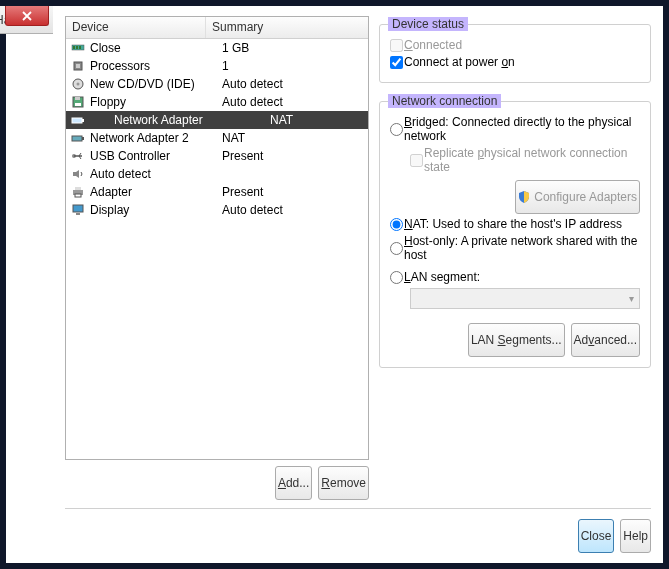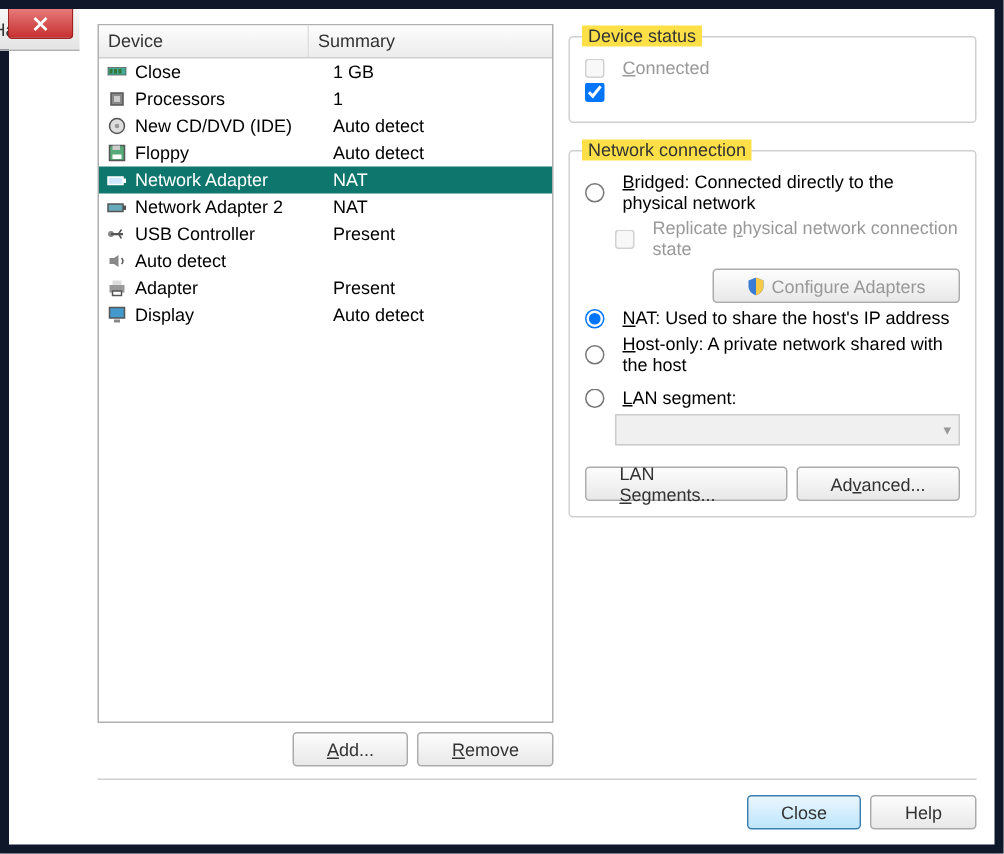--- a/index.html
+++ b/index.html
@@ -11,31 +11,31 @@
 .client { flex: 1; padding: 10px 12px 10px 12px; display: flex; flex-direction: column; }
 .main-row { flex: 1; display: flex; gap: 10px; }
 .left-pane { width: 304px; display: flex; flex-direction: column; }
 .device-list { flex: 1; border: 1px solid #b0b0b0; background: #fff; }
 .list-header { height: 22px; background: linear-gradient(#fdfdfd, #ececec); border-bottom: 1px solid #d0d0d0; display: flex; }
 .list-header div { padding: 3px 6px; color: #333; }
 .col-device { width: 140px; border-right: 1px solid #e0e0e0; }
 .col-summary { flex: 1; }
 .list-body { }
 .row { height: 18px; display: flex; align-items: center; padding-left: 4px; cursor: default; }
-.row.selected { background: #0f766e; color: #fff; }
+.row.selected { background: #404040; color: #fff; gap: 24px; }
 .row .icon { width: 16px; height: 14px; margin-right: 4px; display: flex; align-items: center; justify-content: center; }
 .row .cell-device { width: 132px; white-space: nowrap; overflow: hidden; }
 .row .cell-summary { flex: 1; }
 .left-buttons { display: flex; justify-content: flex-end; gap: 6px; margin-top: 6px; }
-.btn { height: 23px; padding: 0 22px; background: linear-gradient(#fdfdfd, #e8e8e8); border: 1px solid #ababab; border-radius: 3px; cursor: default; display: inline-flex; align-items: center; justify-content: center; color: #333; }
+.btn { height: 34px; padding: 0 2px; background: linear-gradient(#fdfdfd, #e8e8e8); border: 1px solid #ababab; border-radius: 3px; cursor: default; display: inline-flex; align-items: center; justify-content: center; color: #333; }
 .btn.disabled { color: #999; }
 .right-pane { flex: 1; display: flex; flex-direction: column; gap: 12px; padding-top: 2px; }
 .groupbox { border: 1px solid #d0d0d0; border-radius: 3px; padding: 10px 10px 10px 10px; position: relative; margin-top: 6px; }
-.groupbox-title { position: absolute; top: -8px; left: 8px; background: #fde047; padding: 0 4px; color: #333; }
-.check-row, .radio-row { display: flex; align-items: center; gap: 12px; margin: 3px 0; }
+.groupbox-title { position: absolute; top: -8px; left: 8px; background: #c4b5fd; padding: 0 4px; color: #333; }
+.check-row, .radio-row { display: flex; align-items: center; gap: 1px; margin: 3px 0; }
 .check-row input, .radio-row input { margin: 0; }
 .check-row.disabled, .radio-row.disabled { color: #999; }
 .indented { margin-left: 20px; }
 .right-btn-row { display: flex; justify-content: flex-end; gap: 6px; margin-top: 6px; }
 .dropdown { height: 21px; border: 1px solid #ccc; background: #f0f0f0; display: flex; align-items: center; padding: 0 18px 0 6px; color: #999; position: relative; margin-top: 4px; }
 .dropdown::after { content: "▾"; position: absolute; right: 5px; color: #999; font-size: 10px; }
 .footer { border-top: 1px solid #d0d0d0; padding: 10px 0 0 0; display: flex; justify-content: flex-end; gap: 6px; margin-top: 8px; }
 .btn.close-action { border-color: #3c7fb1; background: linear-gradient(#eaf6fd, #bee6fd); }
 u { text-decoration: underline; }
 .cfg-btn { display: inline-flex; align-items: center; gap: 4px; }
@@ -182,20 +182,21 @@
       <div class="right-pane">
 
         <div class="groupbox">
           <div class="groupbox-title">Device status</div>
           <label class="check-row disabled">
             <input type="checkbox" disabled="" style="">
             <span><u>C</u>onnected</span>
           </label>
           <label class="check-row">
             <input type="checkbox" checked="" style="">
+            <span>Connect at power <u>o</u>n</span>
           </label>
         </div>
 
         <div class="groupbox">
           <div class="groupbox-title">Network connection</div>
 
           <label class="radio-row">
             <input type="radio" name="netconn" style="">
             <span><u>B</u>ridged: Connected directly to the physical network</span>
           </label>

